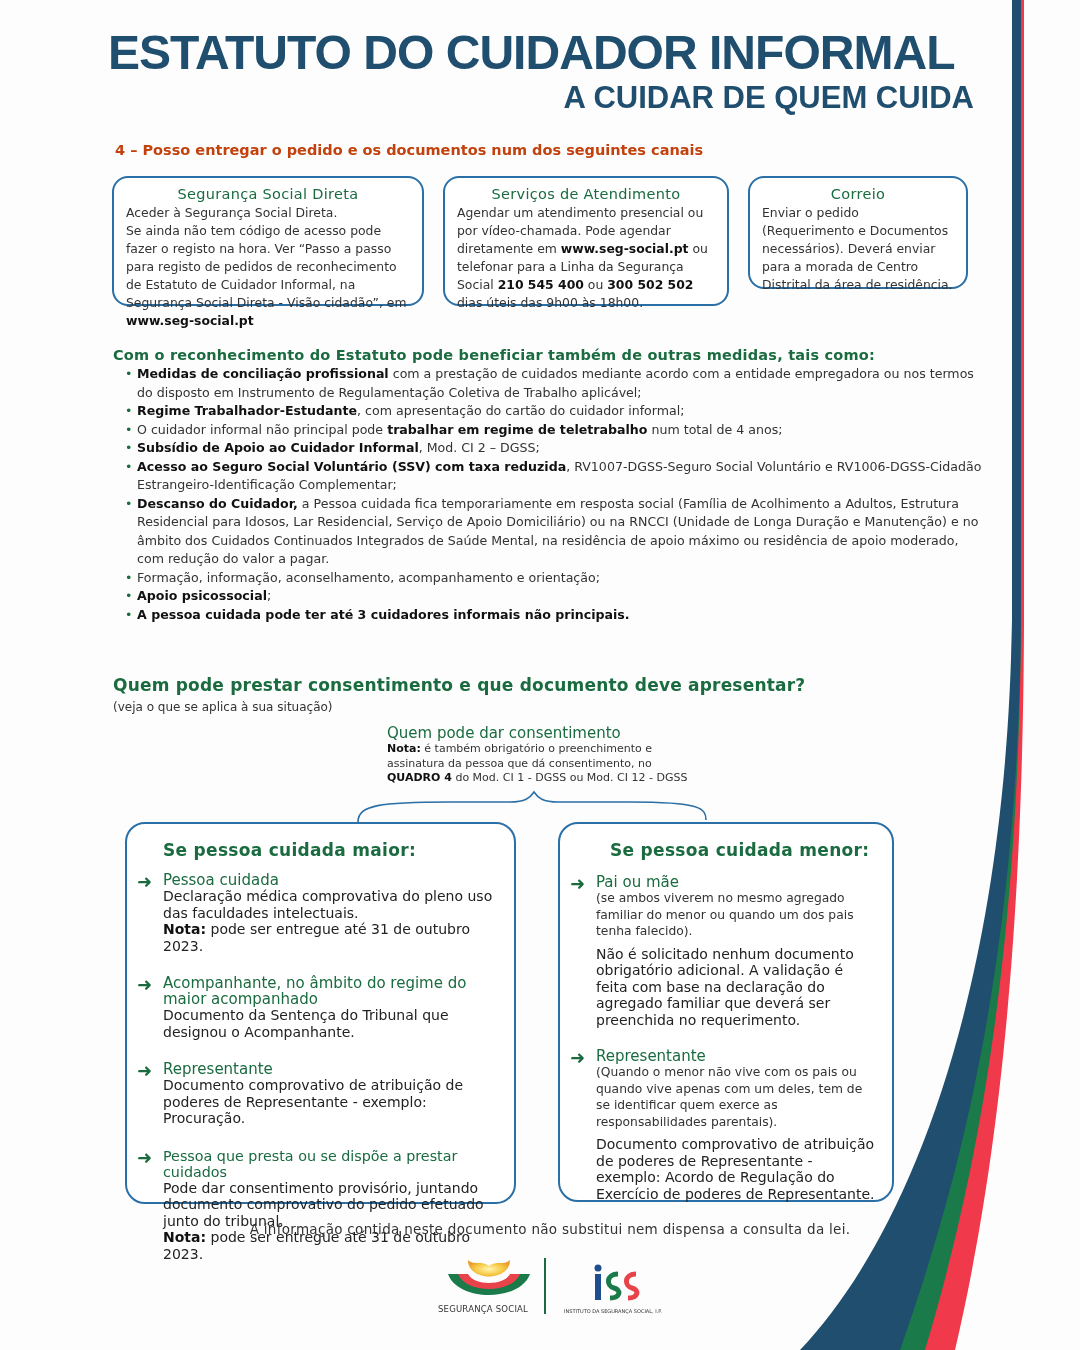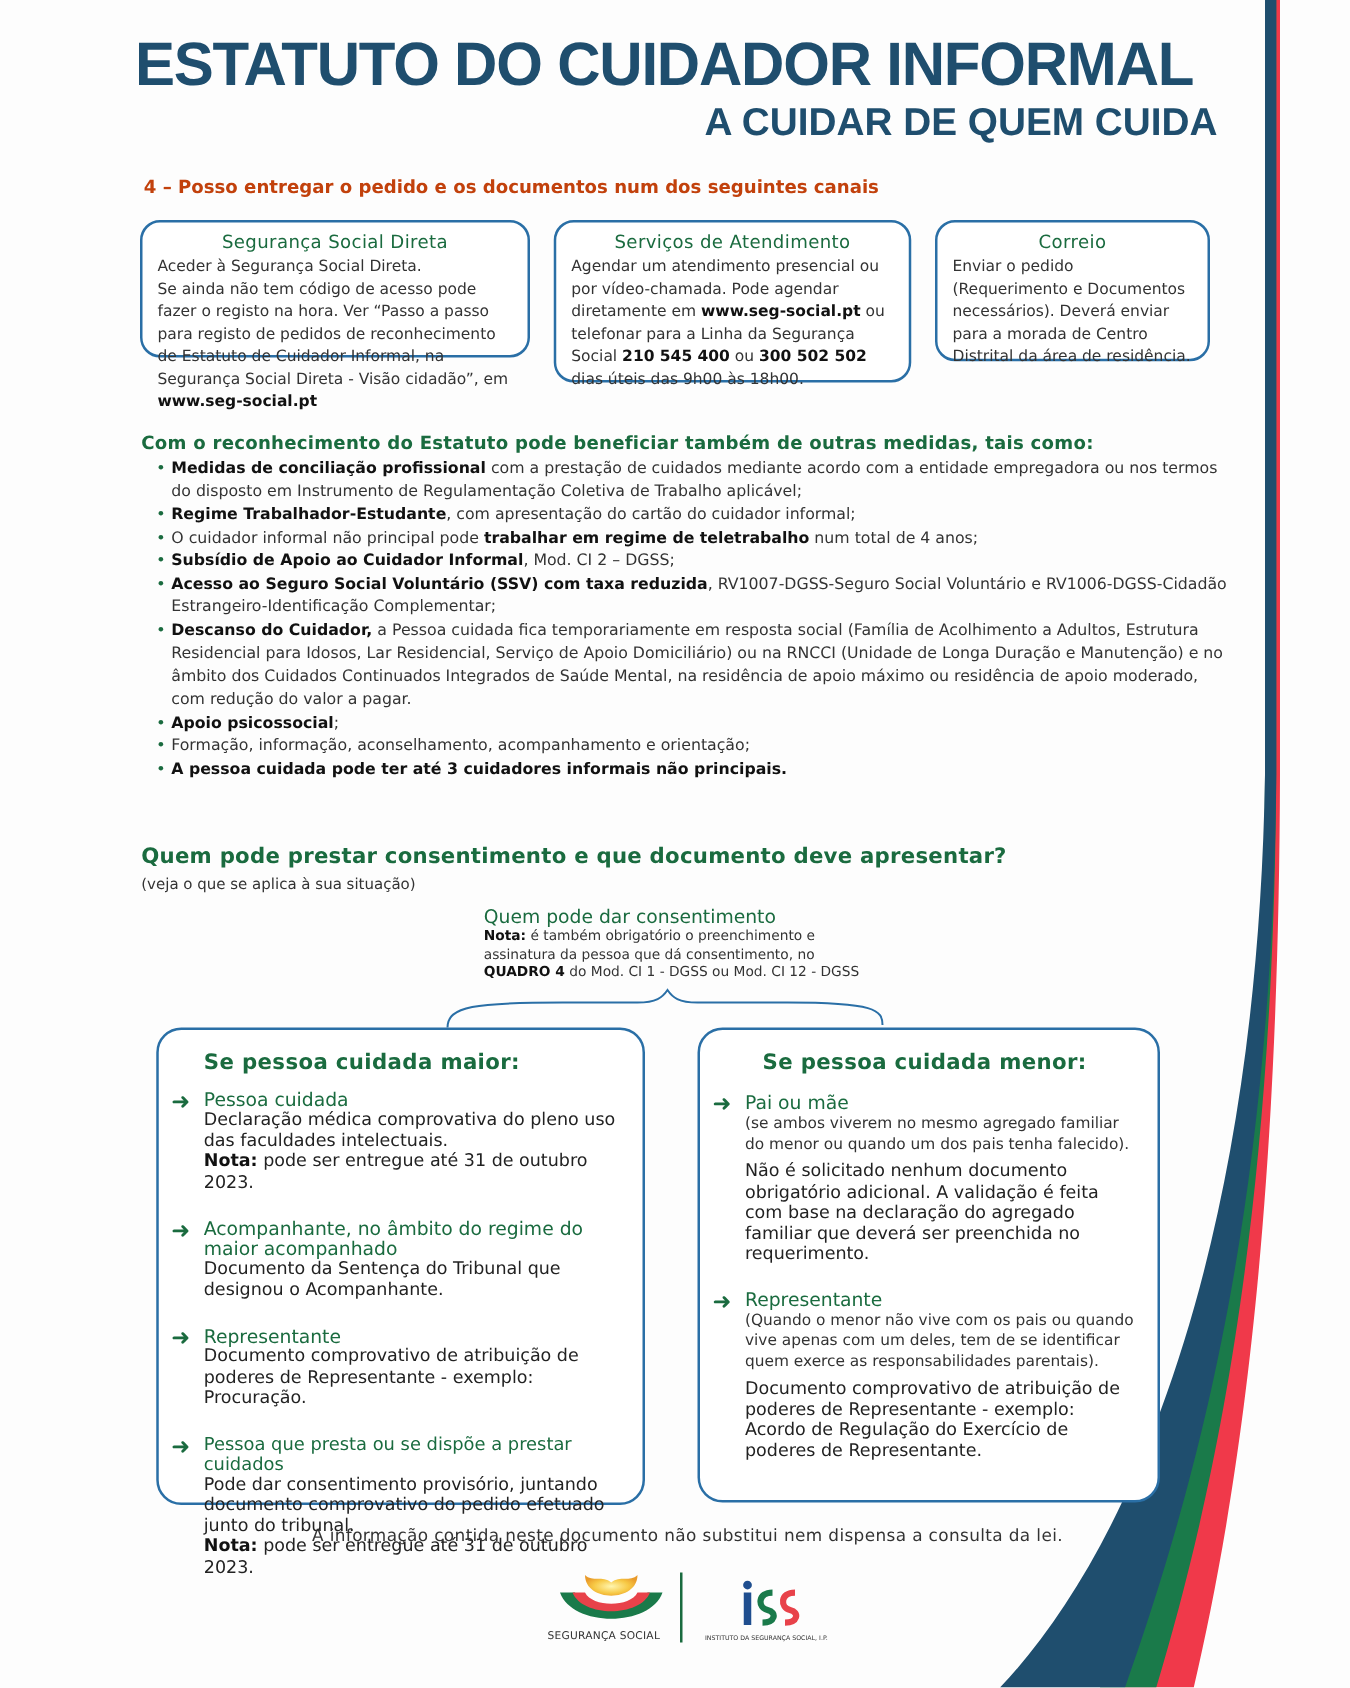--- a/index.html
+++ b/index.html
@@ -70,21 +70,21 @@
   <path d="M1014 0 L1021 0 L1021 620 C1019 980 970 1200 925 1350 L880 1350 C935 1200 1011 980 1012 620 Z" fill="#1a7a4a"></path>
   <path d="M1012 0 L1021 0 L1021 620 C1018 960 960 1180 900 1350 L800 1350 C905 1240 1006 1000 1012 620 Z" fill="#1f4e6e"></path>
   <path d="M358 822 C358 805 380 802 450 802 L510 802 C525 802 530 798 534 792 C538 798 543 802 558 802 L630 802 C700 802 706 808 706 820" fill="none" stroke="#2a6fa6" stroke-width="1.6"></path>
 </svg>
 
 <div class="title">ESTATUTO DO CUIDADOR INFORMAL</div>
 <div class="subtitle">A CUIDAR DE QUEM CUIDA</div>
 
 <div class="sec4">4 – Posso entregar o pedido e os documentos num dos seguintes canais</div>
 
-<div class="channel" style="left:112px; top:176px; width:312px; height:110px;">
+<div class="channel" style="left:112px; top:176px; width:312px; height:130px;">
   <h3>Segurança Social Direta</h3>
   <p>
     <span>Aceder à Segurança Social Direta.</span><br>
     <span>Se ainda não tem código de acesso pode fazer o registo na hora. Ver “Passo a passo para registo de pedidos de reconhecimento de Estatuto de Cuidador Informal, na Segurança Social Direta - Visão cidadão”, em </span><b>www.seg-social.pt</b>
   </p>
 </div>
 
 <div class="channel" style="left:443px; top:176px; width:286px; height:130px;">
   <h3>Serviços de Atendimento</h3>
   <p>
@@ -99,22 +99,22 @@
 
 <div class="benefits">
   <h2>Com o reconhecimento do Estatuto pode beneficiar também de outras medidas, tais como:</h2>
   <ul>
     <li><b>Medidas de conciliação profissional</b><span> com a prestação de cuidados mediante acordo com a entidade empregadora ou nos termos do disposto em Instrumento de Regulamentação Coletiva de Trabalho aplicável;</span></li>
     <li><b>Regime Trabalhador-Estudante</b><span>, com apresentação do cartão do cuidador informal;</span></li>
     <li><span>O cuidador informal não principal pode </span><b>trabalhar em regime de teletrabalho</b><span> num total de 4 anos;</span></li>
     <li><b>Subsídio de Apoio ao Cuidador Informal</b><span>, Mod. CI 2 – DGSS;</span></li>
     <li><b>Acesso ao Seguro Social Voluntário (SSV) com taxa reduzida</b><span>, RV1007-DGSS-Seguro Social Voluntário e RV1006-DGSS-Cidadão Estrangeiro-Identificação Complementar;</span></li>
     <li><b>Descanso do Cuidador,</b><span> a Pessoa cuidada fica temporariamente em resposta social (Família de Acolhimento a Adultos, Estrutura Residencial para Idosos, Lar Residencial, Serviço de Apoio Domiciliário) ou na RNCCI (Unidade de Longa Duração e Manutenção) e no âmbito dos Cuidados Continuados Integrados de Saúde Mental, na residência de apoio máximo ou residência de apoio moderado, com redução do valor a pagar.</span></li>
+    <li><span>Formação, informação, aconselhamento, acompanhamento e orientação;</span></li>
     <li><b>Apoio psicossocial</b><span>;</span></li>
-    <li><span>Formação, informação, aconselhamento, acompanhamento e orientação;</span></li>
     <li><b>A pessoa cuidada pode ter até 3 cuidadores informais não principais.</b></li>
   </ul>
 </div>
 
 <div class="consent-h">Quem pode prestar consentimento e que documento deve apresentar?</div>
 <div class="consent-sub">(veja o que se aplica à sua situação)</div>
 
 <div class="who">
   <h4>Quem pode dar consentimento</h4>
   <p><b>Nota:</b><span> é também obrigatório o preenchimento e assinatura da pessoa que dá consentimento, no </span><b>QUADRO 4</b><span> do Mod. CI 1 - DGSS ou Mod. CI 12 - DGSS</span></p>
@@ -139,21 +139,21 @@
     <div class="txt">Documento comprovativo de atribuição de poderes de Representante - exemplo: Procuração.</div>
   </div>
   <div class="item" style="margin-top:21px;">
     <span class="arrow">➜</span>
     <div class="lbl" style="font-size:14.3px;">Pessoa que presta ou se dispõe a prestar cuidados</div>
     <div class="txt">Pode dar consentimento provisório, juntando documento comprovativo do pedido efetuado junto do tribunal.</div>
     <div class="txt nota"><b>Nota:</b><span> pode ser entregue até 31 de outubro 2023.</span></div>
   </div>
 </div>
 
-<div class="panel" style="left:558px; top:822px; width:370px; height:380px; padding:16px 14px 10px 2px;">
+<div class="panel" style="left:558px; top:822px; width:336px; height:380px; padding:16px 14px 10px 2px;">
   <h3 style="padding-left:48px;">Se pessoa cuidada menor:</h3>
   <div class="item" style="margin-top:14px;">
     <span class="arrow">➜</span>
     <div class="lbl">Pai ou mãe</div>
     <div class="sml">(se ambos viverem no mesmo agregado  familiar do menor ou quando um dos pais tenha falecido).</div>
     <div class="txt" style="margin-top:6px;">Não é solicitado nenhum documento obrigatório adicional. A validação é feita com base na declaração do agregado familiar que deverá  ser preenchida no requerimento.</div>
   </div>
   <div class="item" style="margin-top:20px;">
     <span class="arrow">➜</span>
     <div class="lbl">Representante</div>

